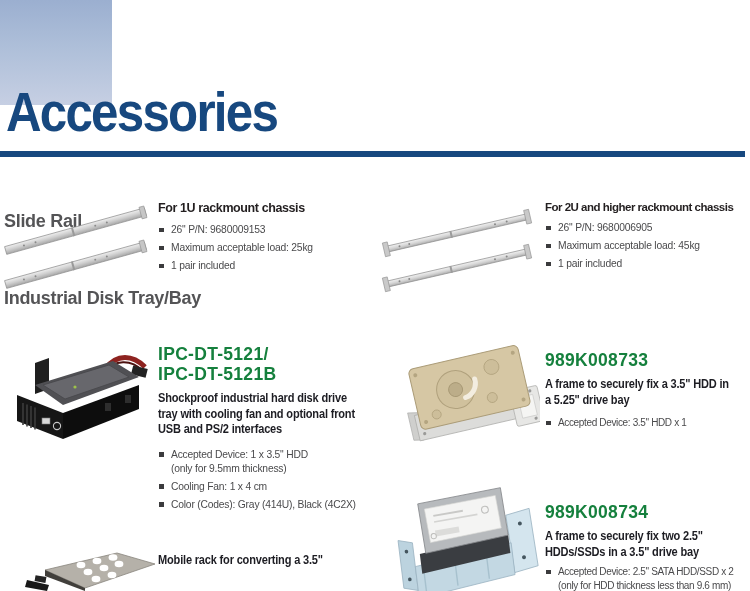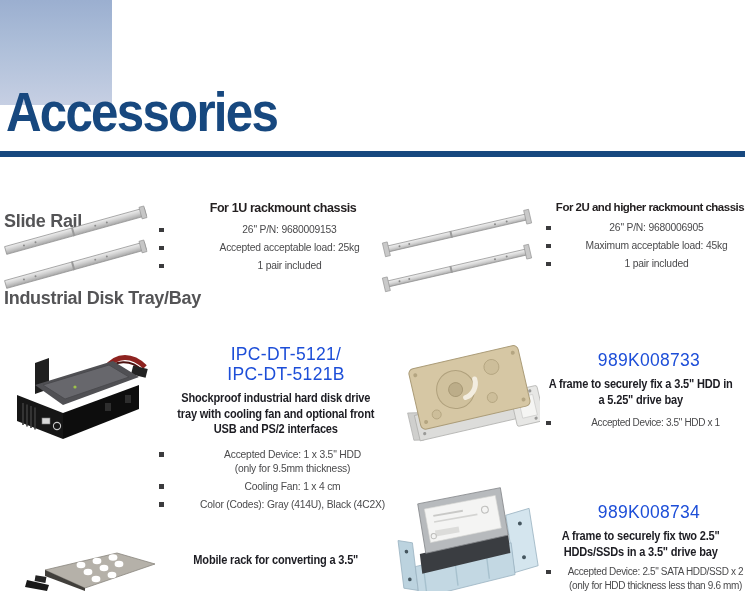--- a/index.html
+++ b/index.html
@@ -11,32 +11,32 @@
                background:linear-gradient(180deg,#9bafd0 0%,#aebfd9 45%,#c6cfe3 100%);}
   .page-title{position:absolute;left:6px;top:84px;font-size:56px;font-weight:bold;
               color:#17487f;letter-spacing:-2px;line-height:1;white-space:nowrap;
               transform:scaleX(0.88);transform-origin:left top;}
   .title-rule{position:absolute;left:0;top:151px;width:745px;height:6px;background:#17487f;}
 
   .section-heading{position:absolute;font-size:18px;font-weight:bold;color:#545456;
                    letter-spacing:-0.3px;white-space:nowrap;}
 
   
-  .txt{position:absolute;text-align:center;}
+  .txt{position:absolute;}
   .spec-title{font-size:12.5px;font-weight:bold;color:#231f20;letter-spacing:-0.4px;
               margin:0 0 8px 0;white-space:nowrap;}
   .spec-title.tight{font-size:11.5px;letter-spacing:-0.5px;}
   .bullets{list-style:none;margin:0;padding:0;}
   .bullets li{position:relative;padding-left:13px;font-size:10.3px;color:#4a4a4c;
               line-height:14px;margin:0 0 4px 0;white-space:pre-line;letter-spacing:-0.2px;}
   .bullets li::before{content:"";position:absolute;left:1px;top:4.5px;width:4.5px;height:4.5px;
               background:#3b3b3d;}
   .bullets.narrow-b li{font-size:10px;letter-spacing:-0.35px;}
 
-  .model{font-size:17.5px;font-weight:normal;color:#1d4ed8;letter-spacing:0.3px;
+  .model{font-size:17.5px;font-weight:bold;color:#15803d;letter-spacing:0.3px;
          line-height:20px;margin:0;white-space:nowrap;}
   .desc{font-size:12px;font-weight:bold;color:#1d1d23;line-height:15.5px;margin:7px 0 0 0;
         white-space:pre-line;letter-spacing:-0.2px;transform:scaleX(0.92);transform-origin:left top;}
   .mt-b{margin-top:10px;}
   .mt-b-sm{margin-top:8px;}
 
   
   .photo{position:absolute;}
   .photo svg{display:block;width:100%;height:100%;}
 </style>
@@ -78,21 +78,21 @@
         <circle cx="96" cy="67" r="1" fill="#8a8a8a"></circle>
           <circle cx="108" cy="67" r="1" fill="#8a8a8a"></circle>
       </g>
     </svg>
   </div>
 
   <div class="txt" style="left:158px;top:201px;width:250px;">
     <h4 class="spec-title">For 1U rackmount chassis</h4>
     <ul class="bullets">
       <li>26" P/N: 9680009153</li>
-      <li>Accepted acceptable load: 25kg</li>
+      <li>Maximum acceptable load: 25kg</li>
       <li>1 pair included</li>
     </ul>
   </div>
 
   <div class="photo" style="left:380px;top:200px;width:155px;height:95px;">
     <svg viewBox="0 0 155 95" xmlns="http://www.w3.org/2000/svg">
       <defs>
         <linearGradient id="rg2" x1="0" y1="0" x2="0" y2="1">
           <stop offset="0" stop-color="#f2f2f2"></stop>
             <stop offset="0.55" stop-color="#d4d4d4"></stop>

